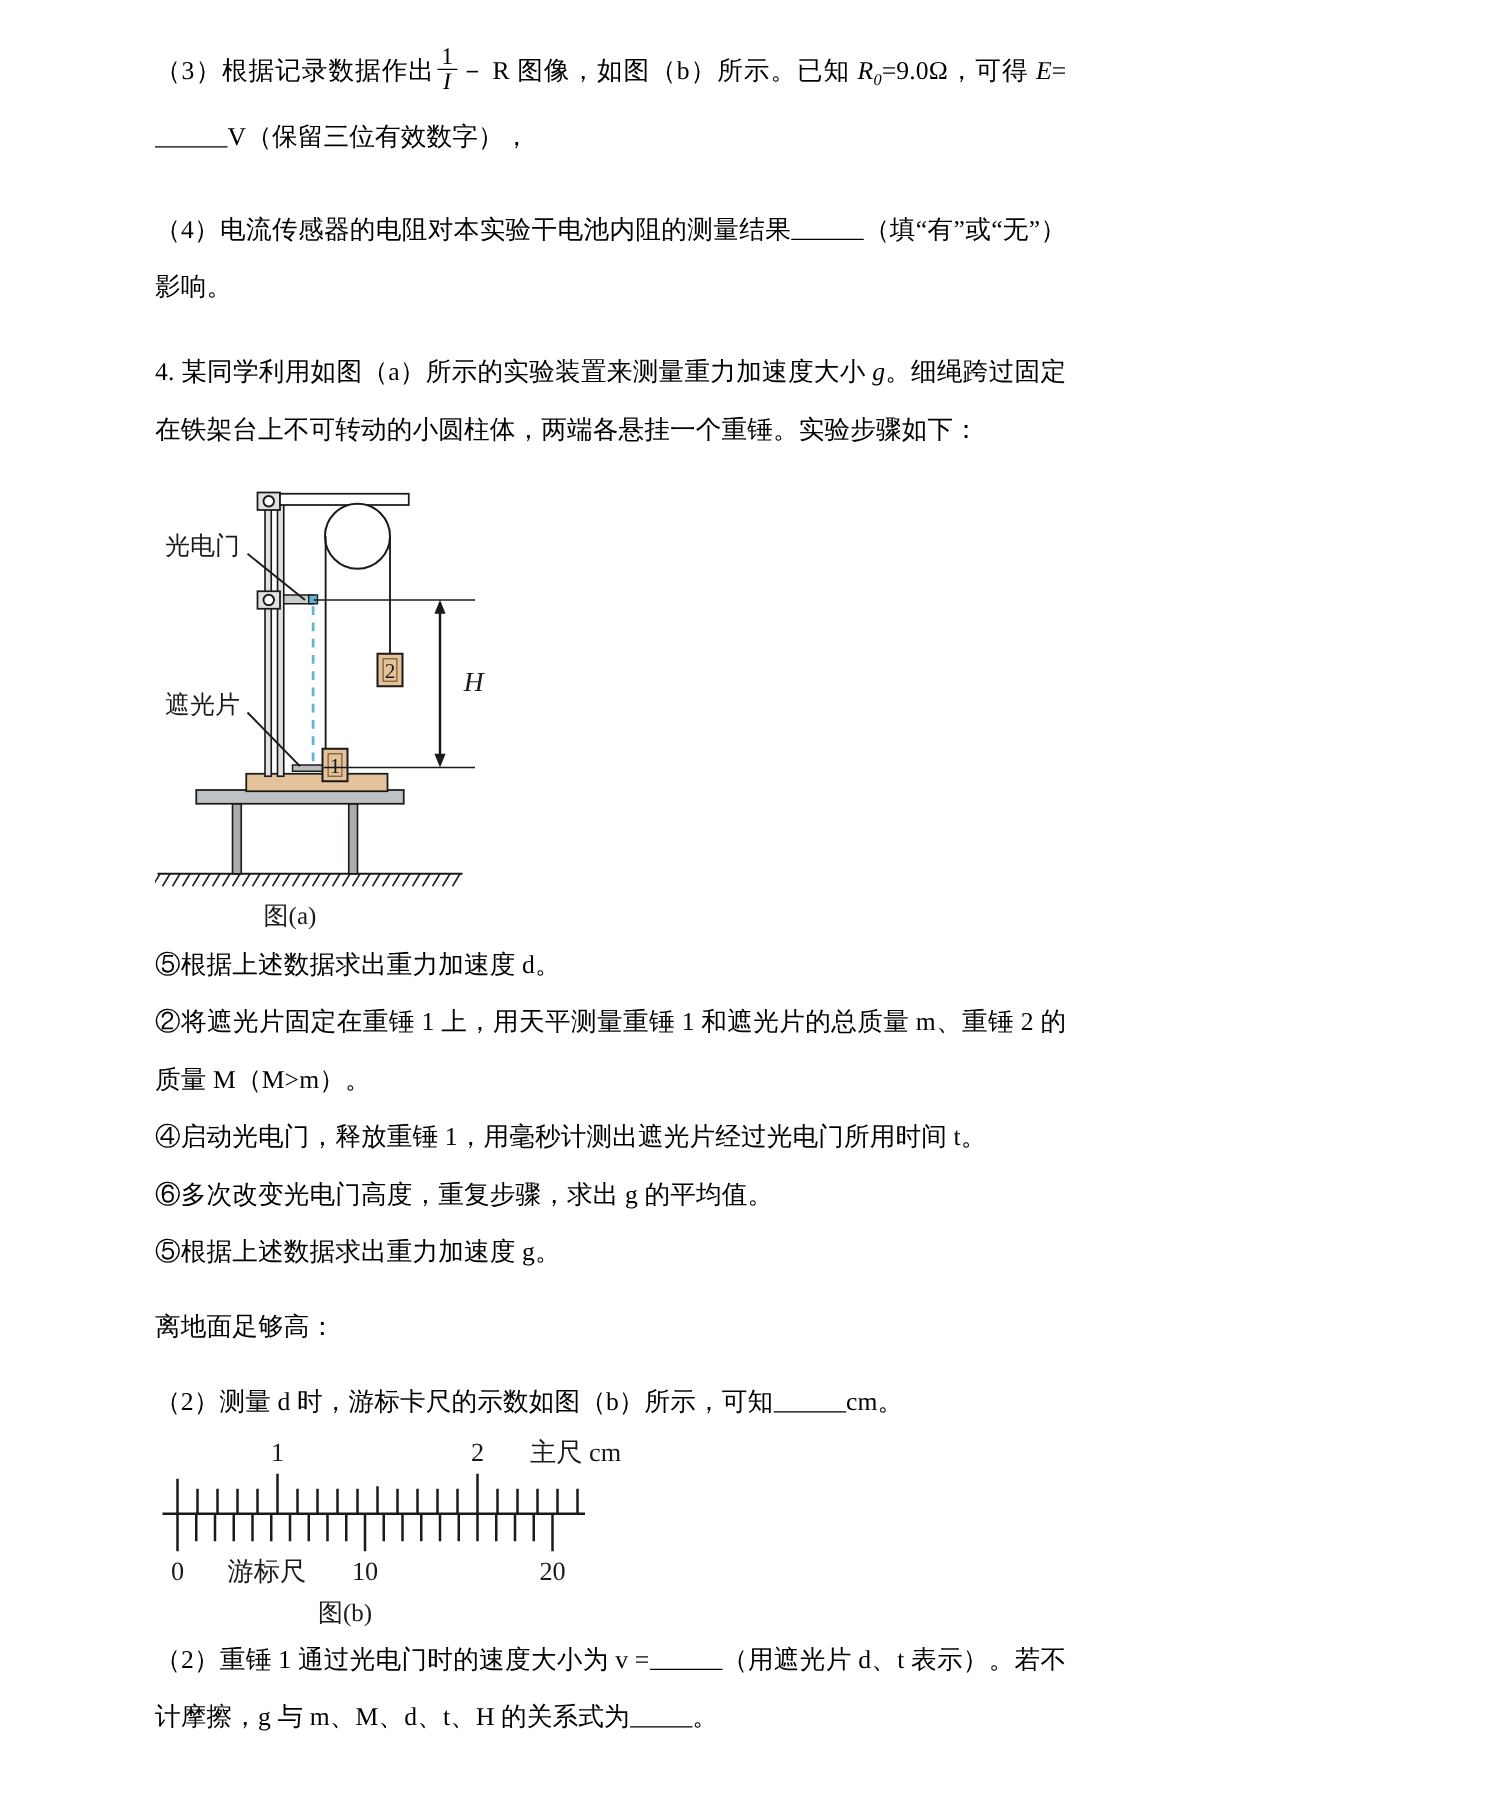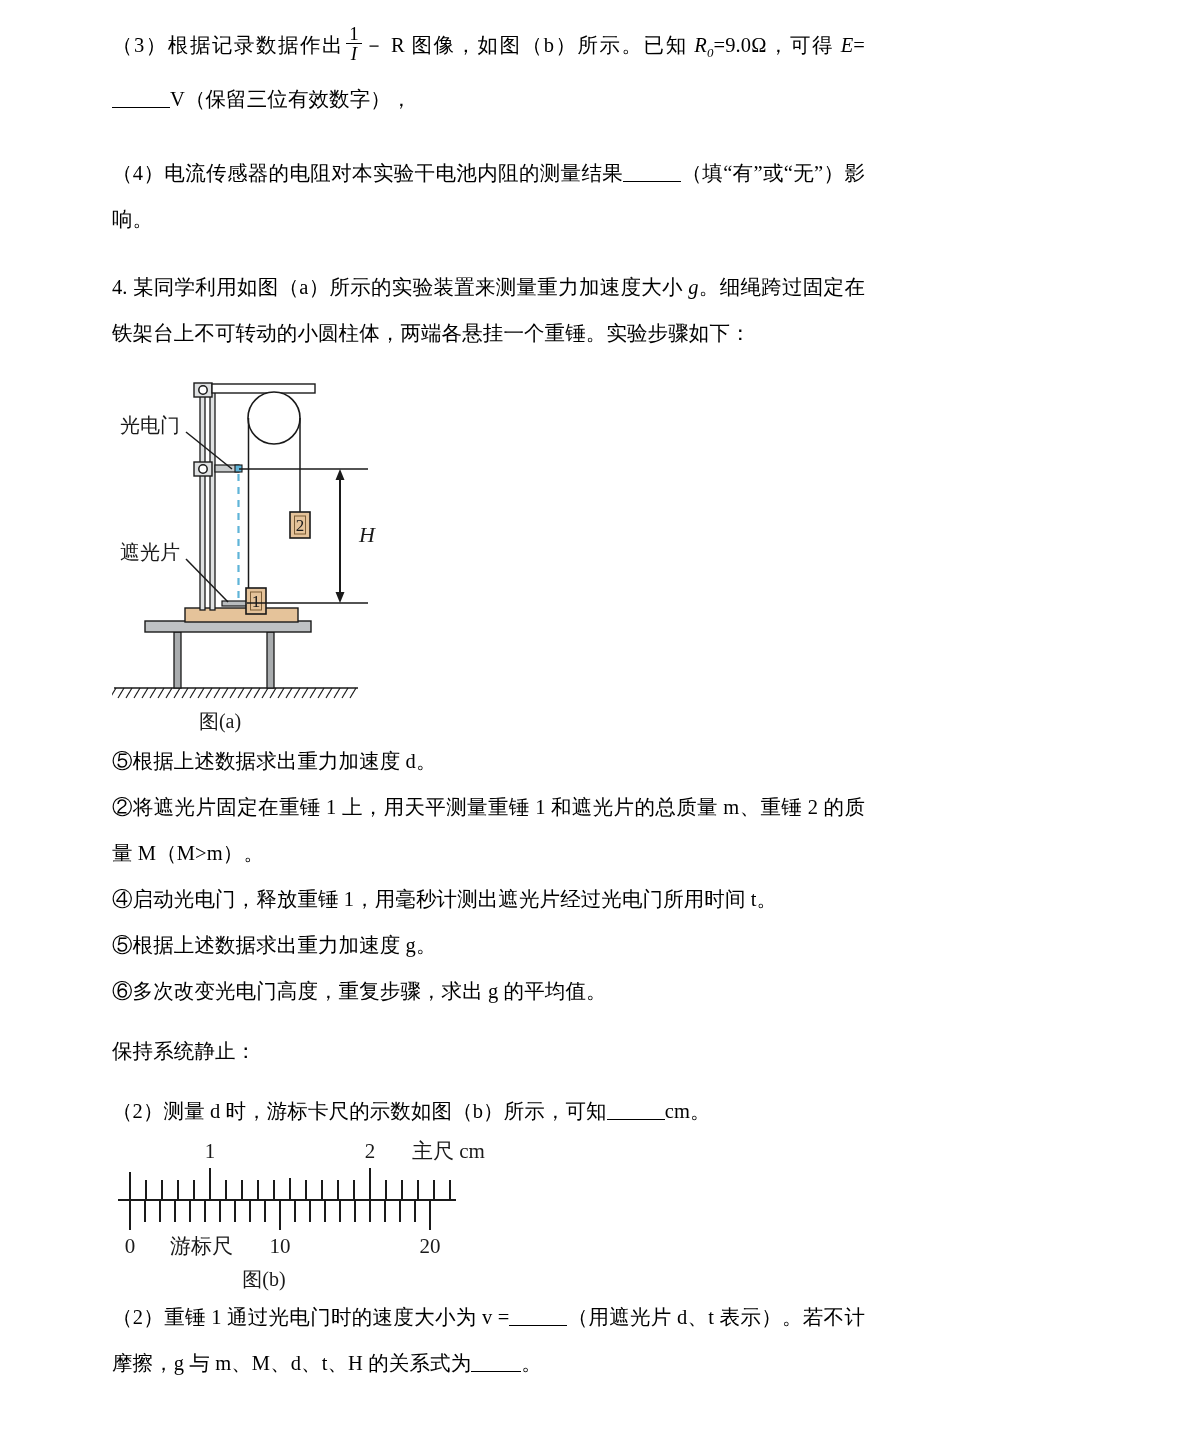--- a/index.html
+++ b/index.html
@@ -12,21 +12,21 @@
     height: 1435px;
     font-family: "Liberation Serif", "DejaVu Serif", serif;
     color: #000000;
     position: relative;
     overflow: hidden;
   }
   .page {
     position: relative;
     width: 955px;
     height: 1435px;
-    padding: 0;
+    padding: 12px;
     box-sizing: border-box;
   }
   .para {
     font-size: 20.5px;
     line-height: 46px;
     margin: 0;
     padding: 0 90px 0 112px;
     text-align: justify;
     letter-spacing: 0.1px;
   }
@@ -204,25 +204,25 @@
       <line x1="74" y1="189" x2="116" y2="232" stroke="#1a1a1a" stroke-width="1.5"></line>
       <text x="8" y="189" font-family="Liberation Serif, serif" font-size="20" fill="#1a1a1a">遮光片</text>
 
       <text x="108" y="358" font-family="Liberation Serif, serif" font-size="20" text-anchor="middle" fill="#1a1a1a">图(a)</text>
     </svg>
   </div>
 
   <p class="para">⑤根据上述数据求出重力加速度 d。</p>
   <p class="para">②将遮光片固定在重锤 1 上，用天平测量重锤 1 和遮光片的总质量 m、重锤 2 的质量 M（M&gt;m）。</p>
   <p class="para">④启动光电门，释放重锤 1，用毫秒计测出遮光片经过光电门所用时间 t。</p>
+  <p class="para">⑥多次改变光电门高度，重复步骤，求出 g 的平均值。</p>
   <p class="para">⑤根据上述数据求出重力加速度 g。</p>
-  <p class="para">⑥多次改变光电门高度，重复步骤，求出 g 的平均值。</p>
-
-  <div class="spacer-sm"></div>
-  <p class="para">保持系统静止：</p>
+
+  <div class="spacer-sm"></div>
+  <p class="para">离地面足够高：</p>
   <div class="spacer-sm"></div>
 
   <p class="para">
     <span>（2）测量 d 时，游标卡尺的示数如图（b）所示，可知</span><span class="blank"></span><span>cm。</span>
   </p>
 
   <div class="figb-wrap">
     <svg class="figb" width="420" height="160" viewBox="0 0 420 160">
 
       <line x1="6" y1="66" x2="344" y2="66" stroke="#1a1a1a" stroke-width="2"></line>

